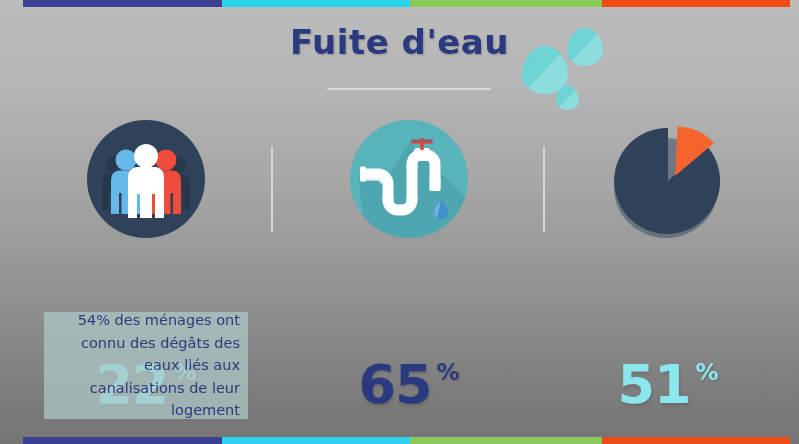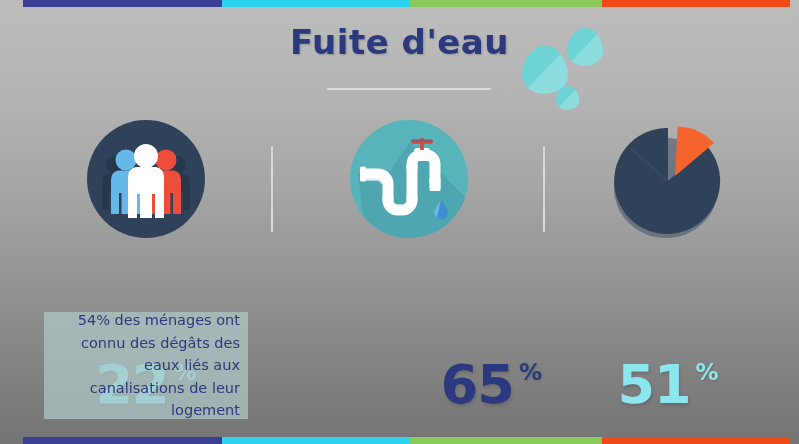--- a/index.html
+++ b/index.html
@@ -143,21 +143,21 @@
   }
   .pct .sym {
     font-size: 23px;
     vertical-align: top;
     position: relative;
     top: 3px;
     margin-left: 5px;
     text-shadow: 1px 1px 2px rgba(70,70,70,0.35);
   }
   .pct-cyan { color: #8ce6ee; }
-  .pct-navy { color: #2b3a7e; text-align: right; }
+  .pct-navy { color: #2b3a7e; }
 
   
   .caption {
     position: absolute;
     top: 312px;
     width: 204px;
     height: 107px;
     padding: 0 8px;
     box-sizing: border-box;
     display: flex;

